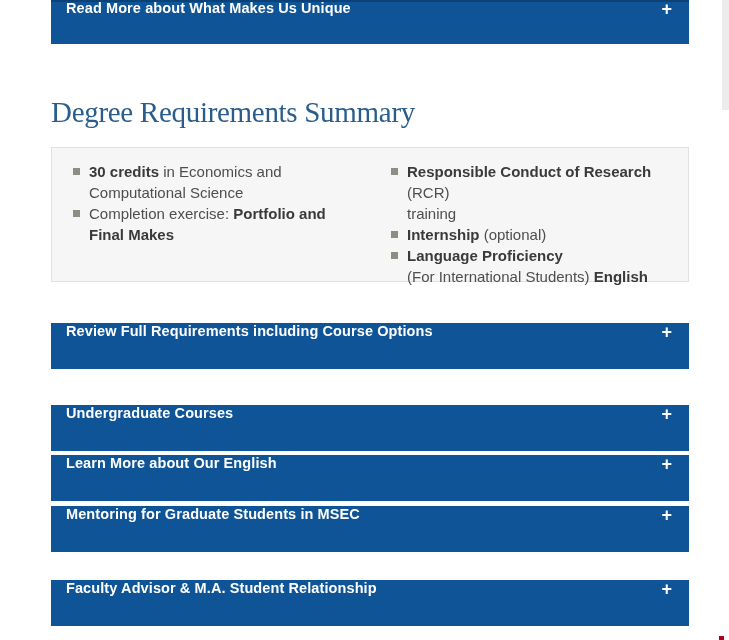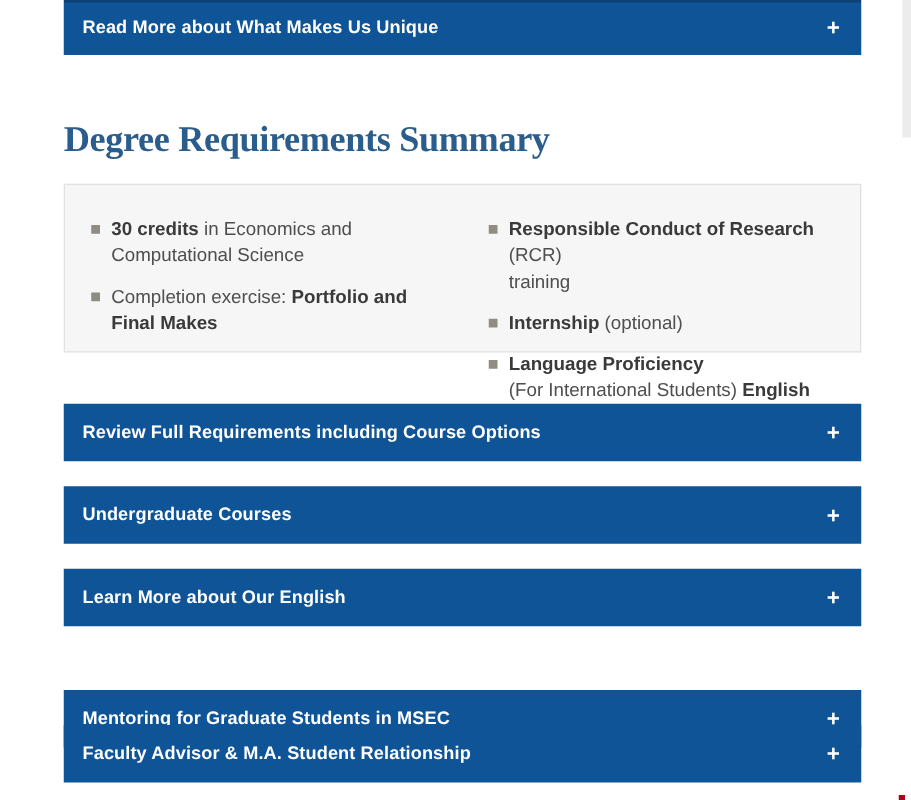--- a/index.html
+++ b/index.html
@@ -12,21 +12,21 @@
   }
 
   
   .bar {
     position:absolute;
     left:51px;
     width:638px;
     height:46px;
     background:#0f5496;
     display:flex;
-    align-items:center;
+    align-items:flex-start;
     justify-content:space-between;
     padding:0 17px 0 15px;
     cursor:pointer;
   }
   .bar-top {
     top:0;
     height:44px;
     box-shadow:inset 0 2px 0 rgba(0,0,0,.22);
   }
   .bar-label {
@@ -42,21 +42,21 @@
     font-size:18px;
     line-height:1;
   }
 
   
   #heading {
     position:absolute;
     left:51px;
     top:96px;
     font-family:"Liberation Serif", serif;
-    font-weight:700;
+    font-weight:400;
     font-size:29px;
     letter-spacing:-.3px;
     color:#2a5d8c;
   }
 
   
   .summary-box {
     position:absolute;
     left:51px;
     top:147px;
@@ -70,21 +70,20 @@
   .col {
     list-style:none;
     width:50%;
     padding-left:21px;
   }
   .col li {
     display:flex;
     font-size:15px;
     line-height:21px;
     color:#4e4e4e;
-    margin-top:12px;
   }
   .sq {
     width:7px;
     height:7px;
     background:#8f8c83;
     margin:7px 9px 0 0;
     flex:0 0 7px;
   }
   .b { font-weight:bold; color:#3a3a3a; }
 
@@ -154,29 +153,29 @@
         <div><span>(For International Students) </span><span class="b">English</span></div>
       </div>
     </li>
   </ul>
 </div>
 
 <div class="bar" style="top:323px">
   <span class="bar-label">Review Full Requirements including Course Options</span>
   <span class="bar-plus">+</span>
 </div>
-<div class="bar" style="top:389px">
+<div class="bar" style="top:405px">
   <span class="bar-label">Undergraduate Courses</span>
   <span class="bar-plus">+</span>
 </div>
 <div class="bar" style="top:455px">
   <span class="bar-label">Learn More about Our English</span>
   <span class="bar-plus">+</span>
 </div>
-<div class="bar" style="top:552px">
+<div class="bar" style="top:506px">
   <span class="bar-label">Mentoring for Graduate Students in MSEC</span>
   <span class="bar-plus">+</span>
 </div>
 <div class="bar" style="top:580px">
   <span class="bar-label">Faculty Advisor &amp; M.A. Student Relationship</span>
   <span class="bar-plus">+</span>
 </div>
 
 <div class="scrollbar-thumb"></div>
 

